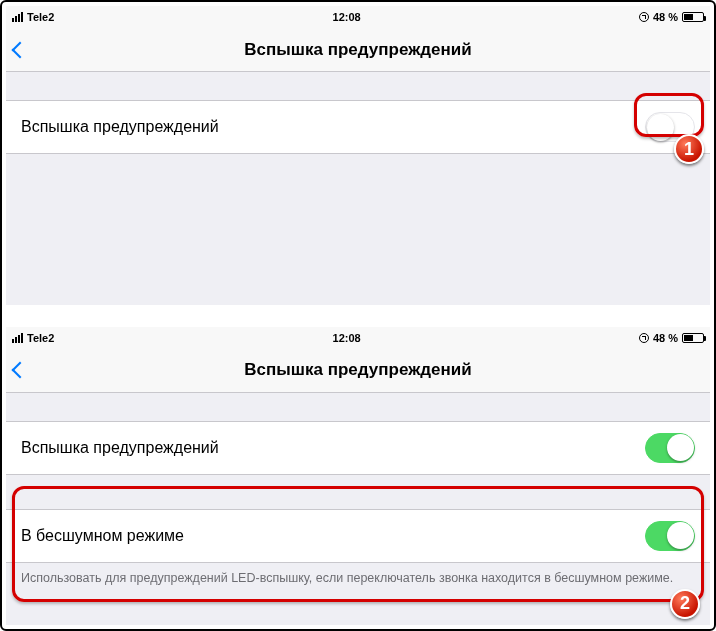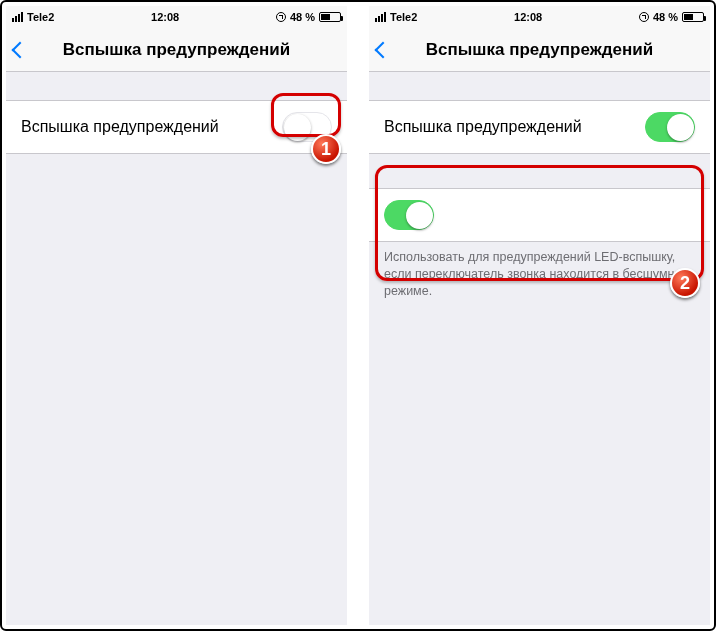--- a/index.html
+++ b/index.html
@@ -14,20 +14,21 @@
   }
   .wrap {
     position: absolute;
     inset: 0;
     border: 2px solid #000;
     border-radius: 6px;
     display: flex;
     gap: 22px;
     padding: 4px;
     background: #fff;
+    flex-direction: column;
   }
   .phone {
     flex: 1 1 0;
     background: #efeff4;
     display: flex;
     flex-direction: column;
     overflow: hidden;
     position: relative;
   }
   
@@ -221,20 +222,21 @@
     </div>
 
     <div class="content">
       <div class="cell">
         <span>Вспышка предупреждений</span>
         <span class="toggle on">
             <span class="knob"></span>
           </span>
       </div>
       <div class="cell">
+        <span>В бесшумном режиме</span>
         <span class="toggle on">
             <span class="knob"></span>
           </span>
       </div>
       <div class="footer-note">Использовать для предупреждений LED-вспышку, если переключатель звонка находится в бесшумном режиме.</div>
     </div>
 
     <div class="callout callout-2"></div>
     <div class="badge badge-2">2</div>
   </div>

